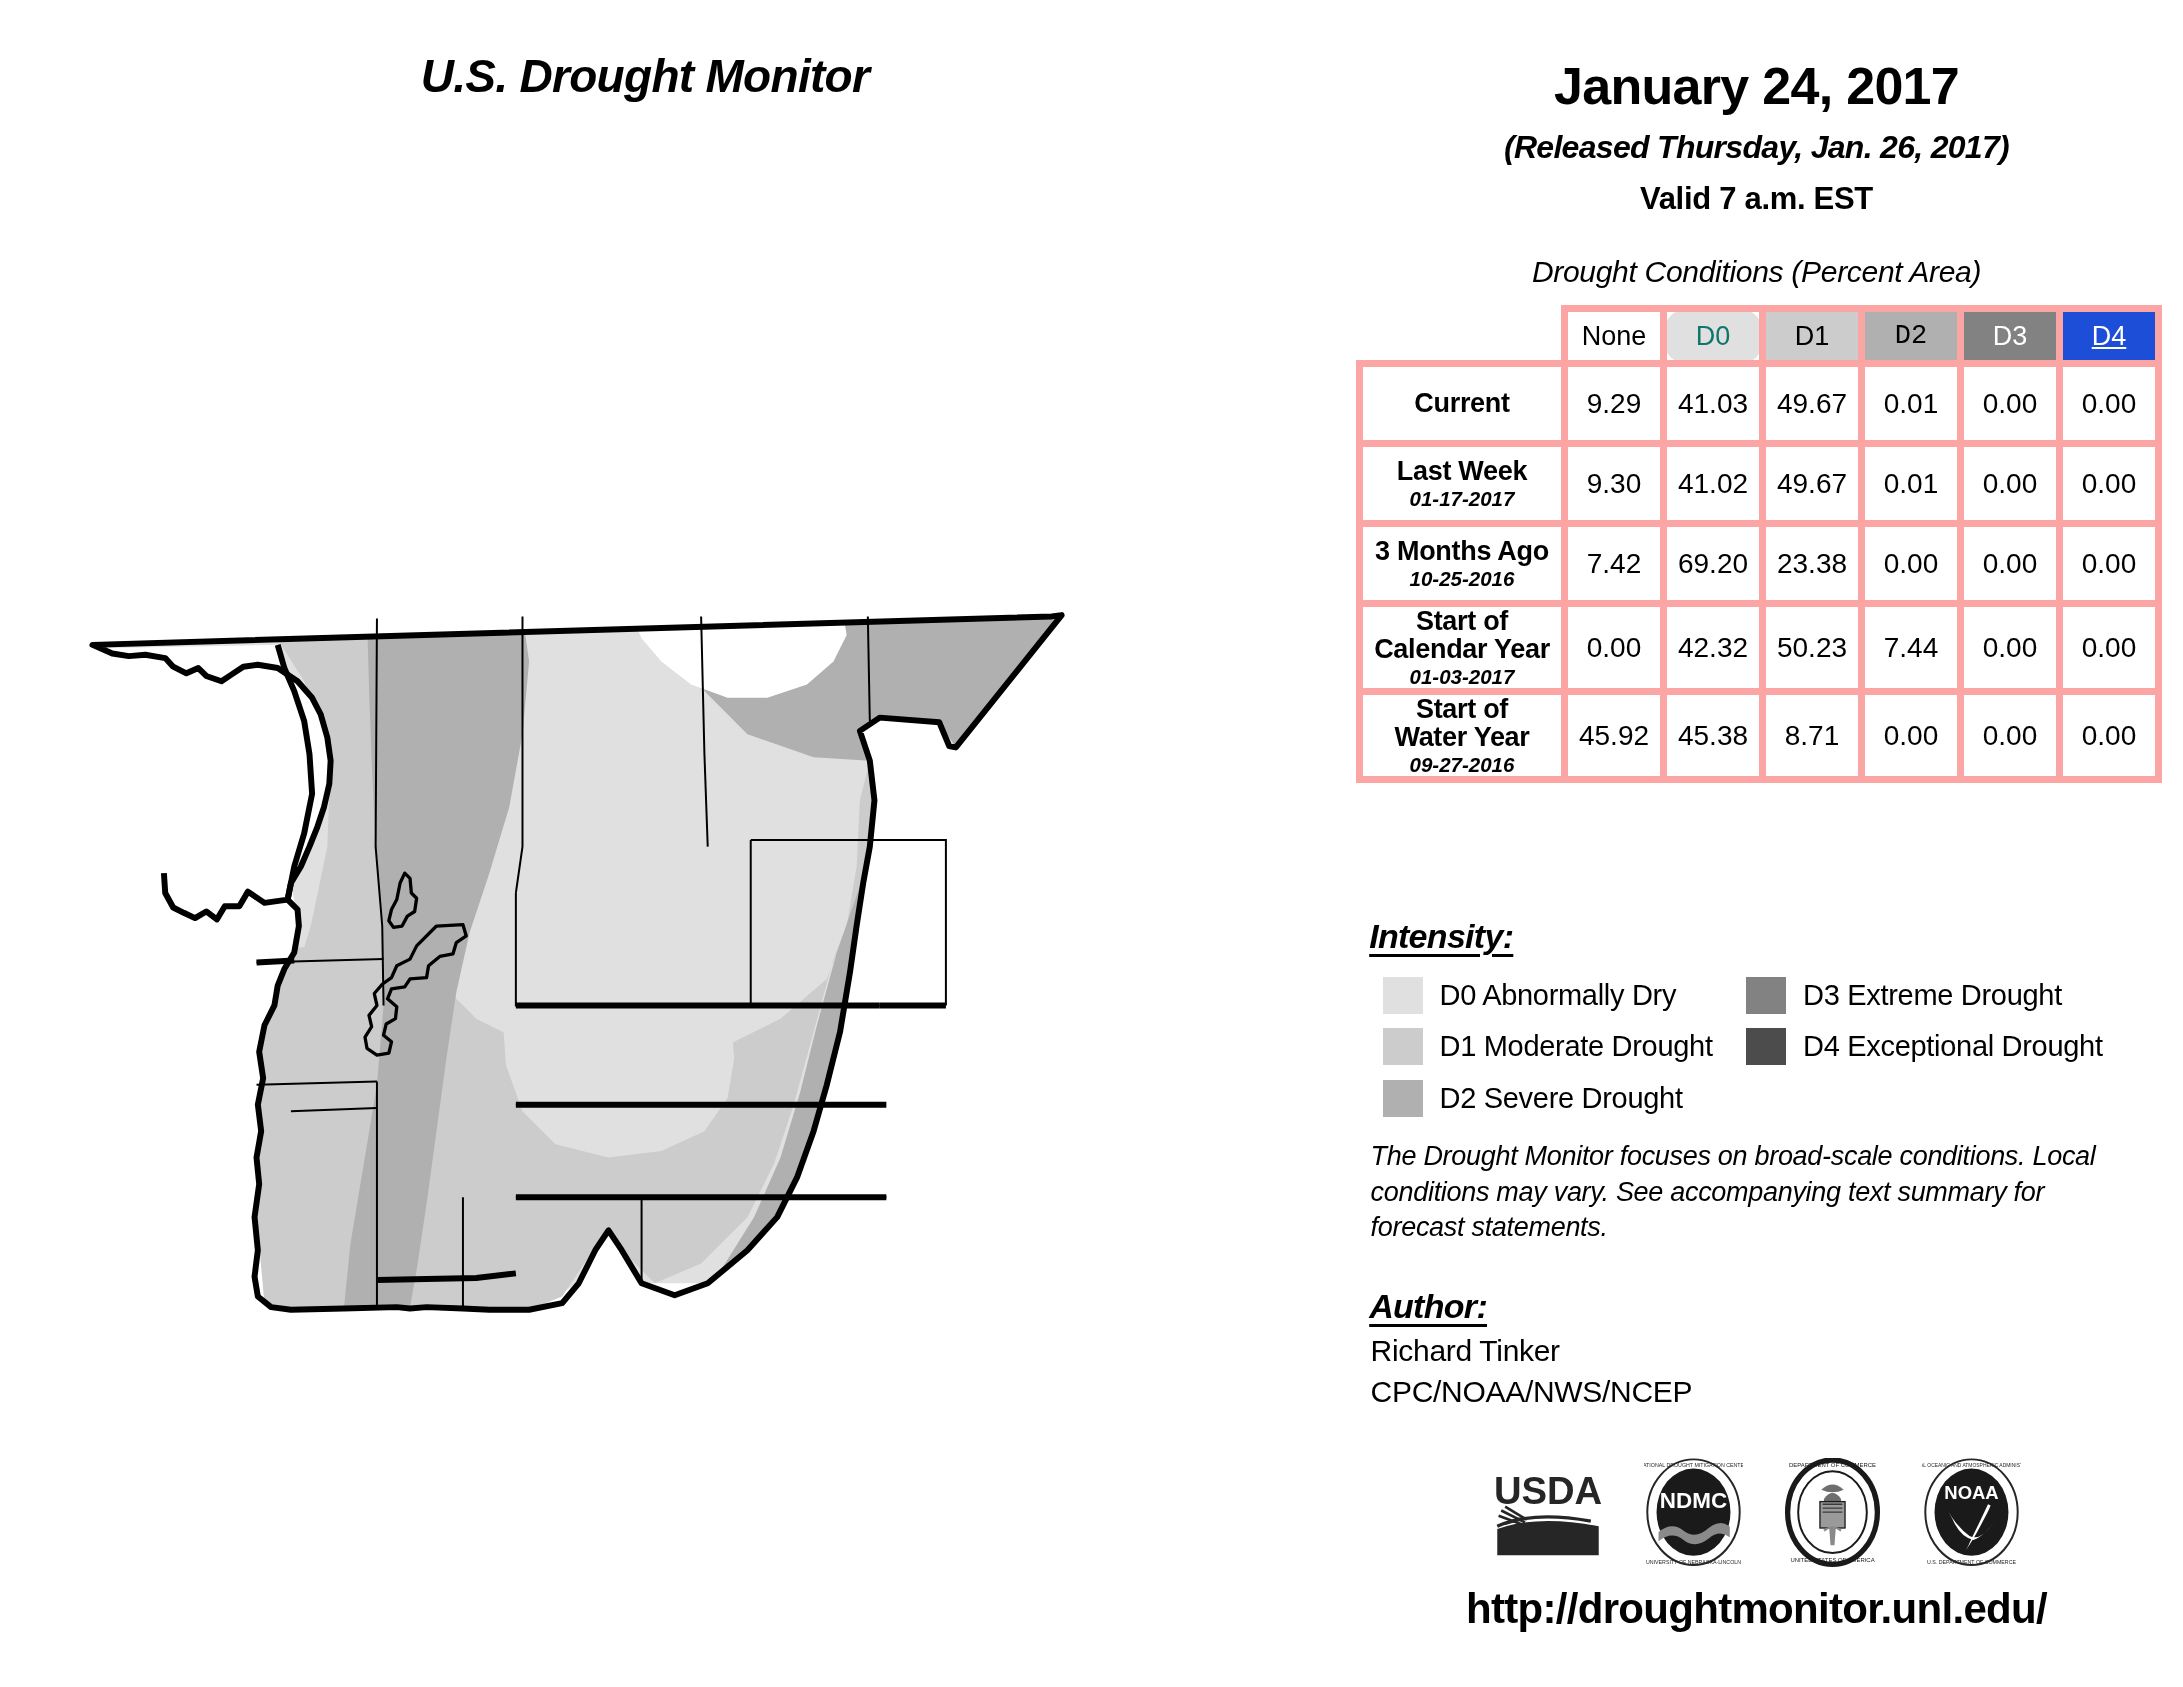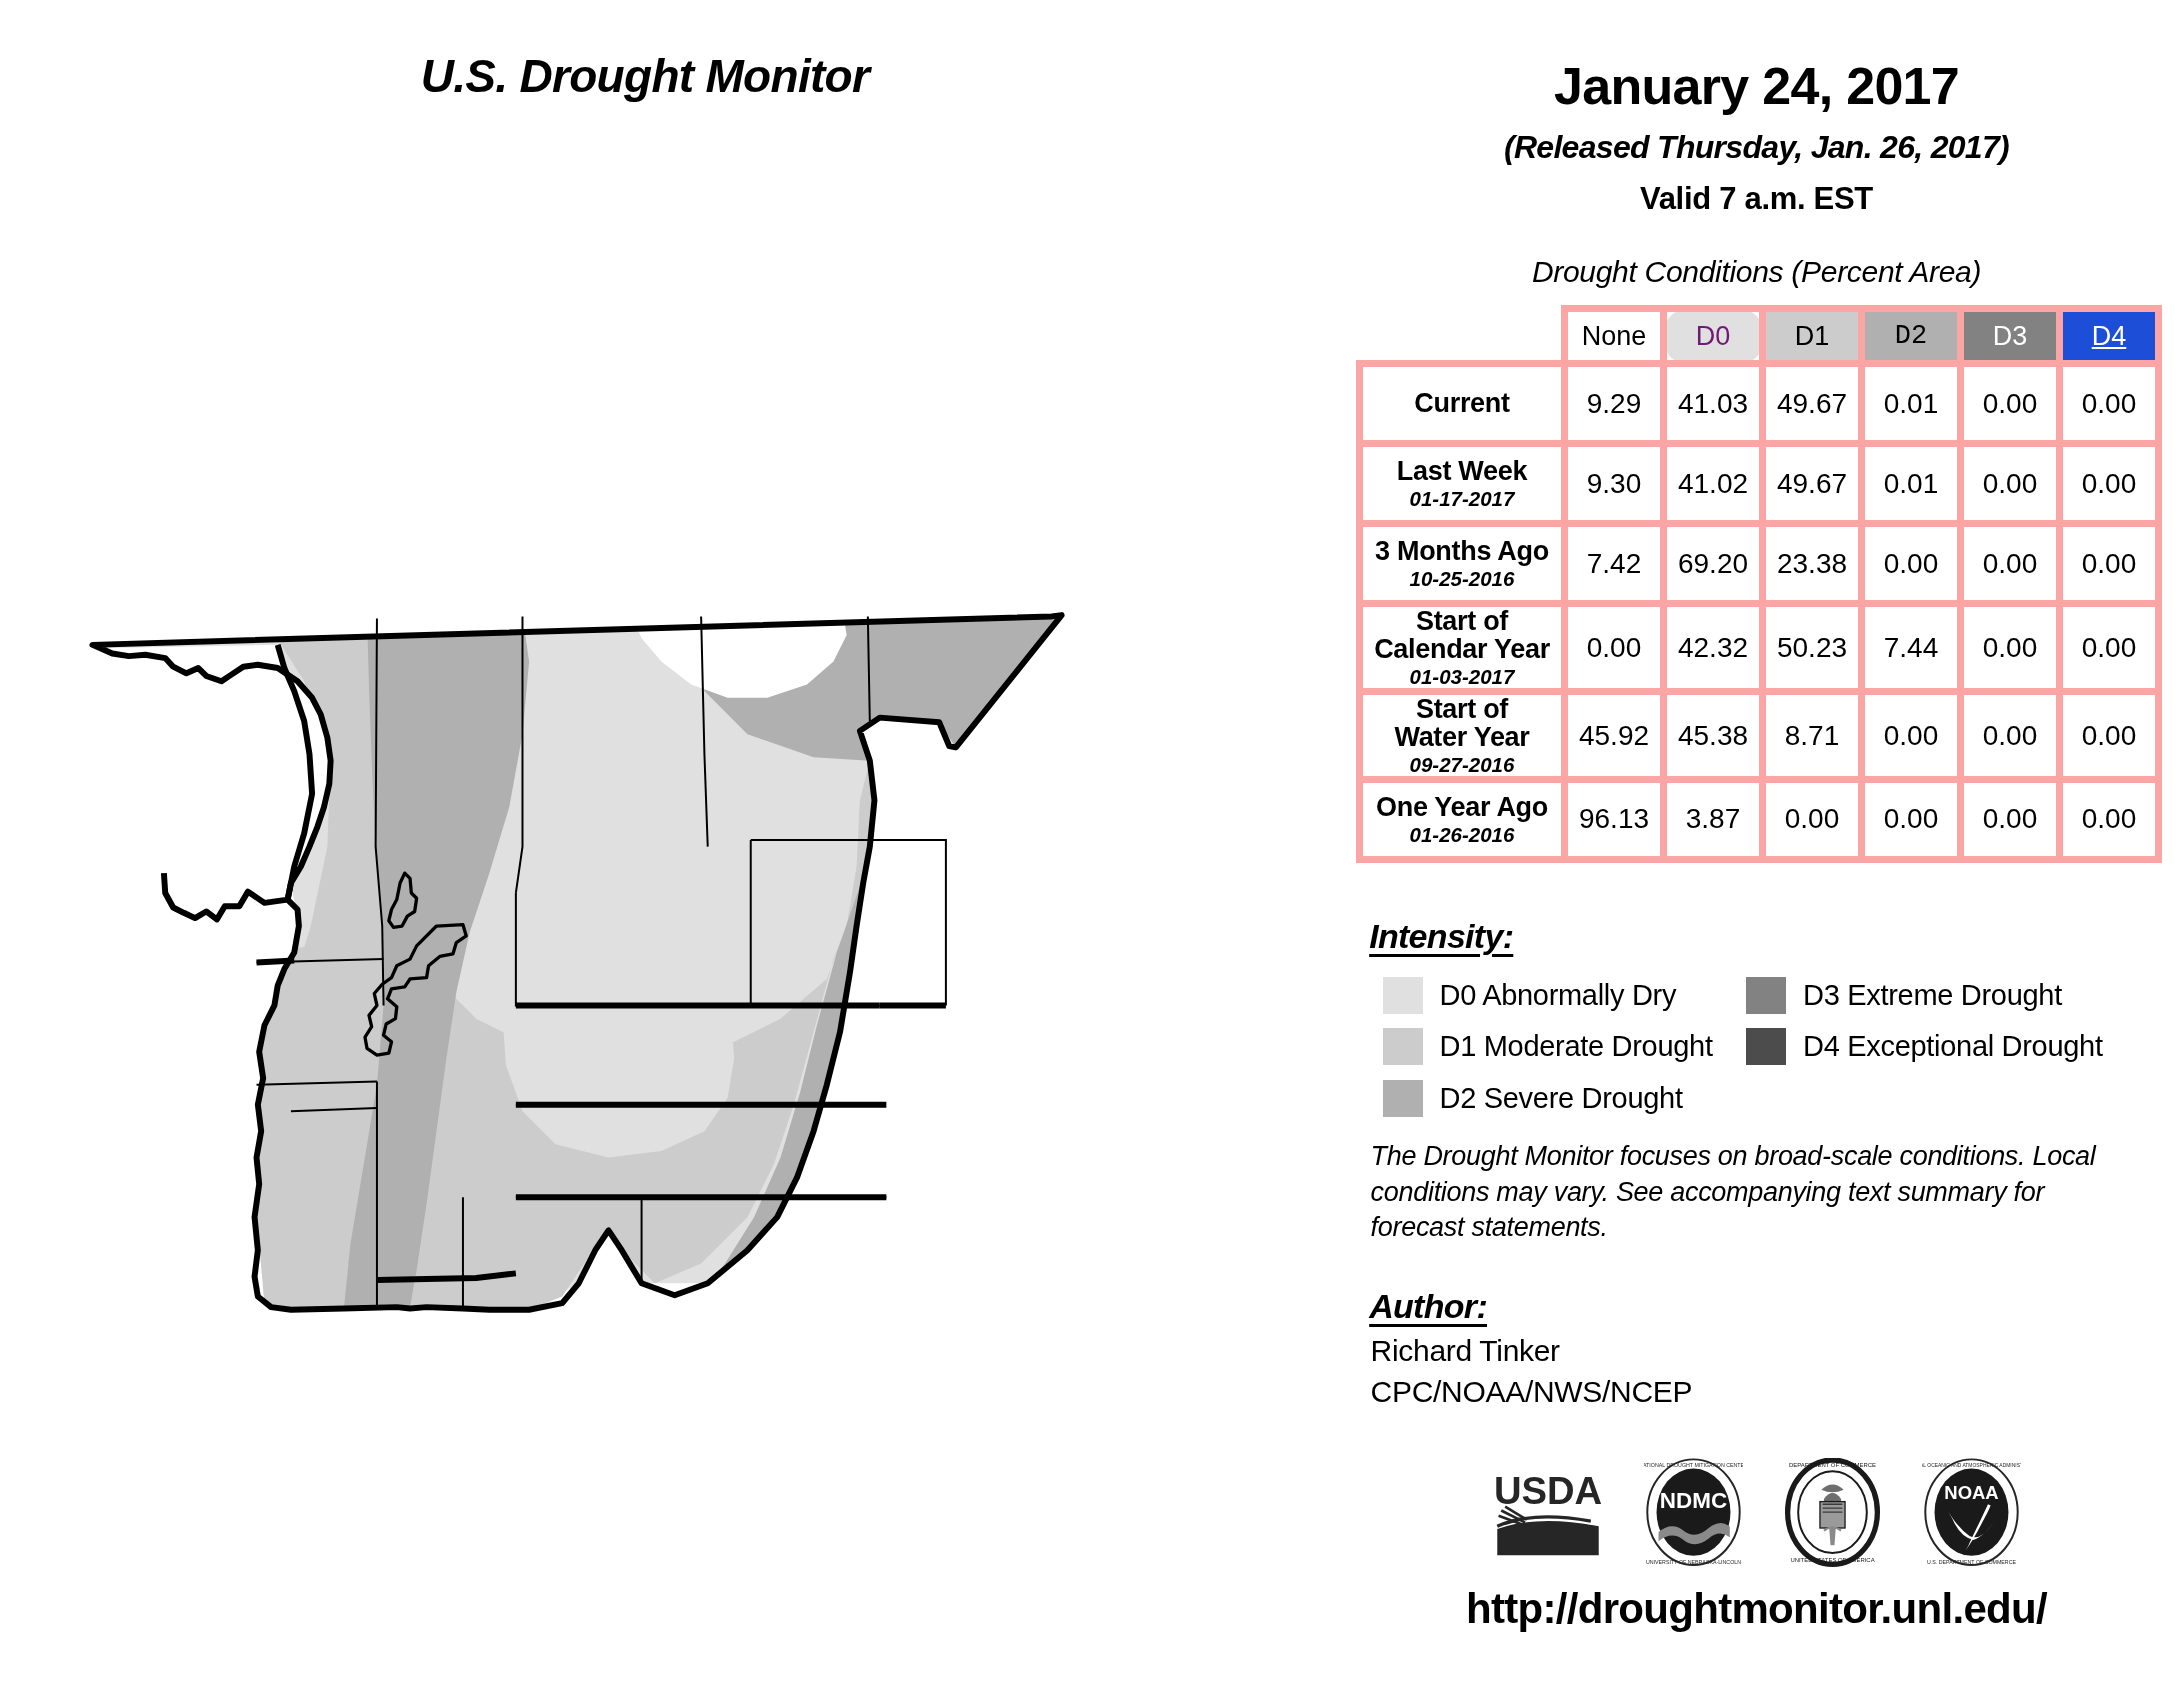--- a/index.html
+++ b/index.html
@@ -38,21 +38,21 @@
   #cond-table col.dat{width:99px;}
   #cond-table th,#cond-table td{border:7px solid #fca5a5;padding:0;text-align:center;
               font-size:28px;line-height:1.05;}
   #cond-table thead th{height:48px;font-weight:normal;font-size:27px;}
   #cond-table thead th.blank{border:none;}
   #cond-table tbody td{height:73px;}
   #cond-table tbody td.rowlabel{font-weight:bold;font-size:27px;letter-spacing:-0.3px;}
   #cond-table tbody td.rowlabel .sub{display:block;font-weight:bold;font-style:italic;
               font-size:20.5px;margin-top:2.6px;letter-spacing:0;}
   .hdr-none{background:#ffffff;color:#000;}
-  .hdr-d0{background:#e0e0e0;color:#701a75;border-radius:23px;}
+  .hdr-d0{background:#e0e0e0;color:#0f766e;border-radius:23px;}
   .hdr-d1{background:#cccccc;color:#000;}
   .hdr-d2{background:#b0b0b0;color:#000;font-family:Liberation Mono, monospace;}
   .hdr-d3{background:#828282;color:#fff;}
   .hdr-d4{background:#1d4ed8;color:#fff;text-decoration:underline;}
 
   
   #intensity-head{position:absolute;left:13.2px;top:913px;font-size:34px;
                   font-style:italic;font-weight:bold;letter-spacing:-0.7px;}
   #intensity-head u{text-decoration:underline;text-underline-offset:6px;text-decoration-thickness:3.3px;}
   .legend-item{position:absolute;height:37px;display:flex;align-items:center;}
@@ -295,32 +295,20 @@
 Water Year</span>
           <span class="sub">09-27-2016</span>
         </td>
         <td>45.92</td>
         <td>45.38</td>
         <td>8.71</td>
         <td>0.00</td>
         <td>0.00</td>
         <td>0.00</td>
       </tr>
-      <tr>
-        <td class="rowlabel">
-          <span>One Year Ago</span>
-          <span class="sub">01-26-2016</span>
-        </td>
-        <td>96.13</td>
-        <td>3.87</td>
-        <td>0.00</td>
-        <td>0.00</td>
-        <td>0.00</td>
-        <td>0.00</td>
-      </tr>
     </tbody>
   </table>
 
   <div id="intensity-head">
     <u>Intensity:</u>
   </div>
 
   <div class="legend-item" style="left:26.5px;top:973px;">
     <span class="legend-swatch" style="background:#e0e0e0"></span>
     <span class="legend-text">D0 Abnormally Dry</span>

